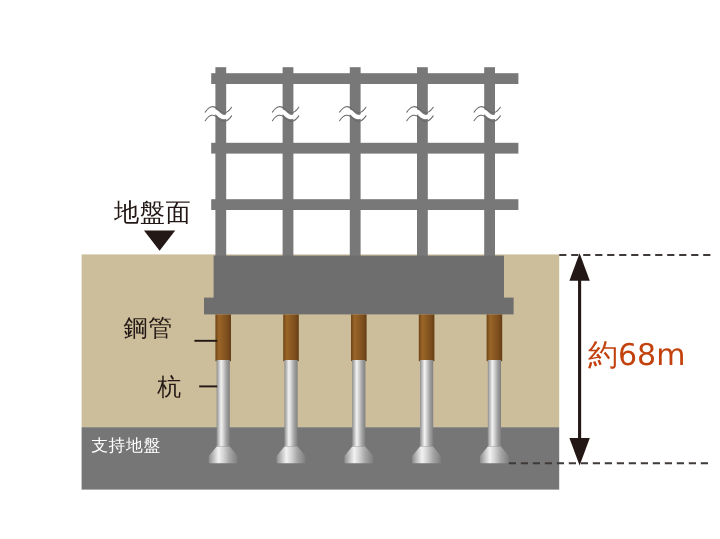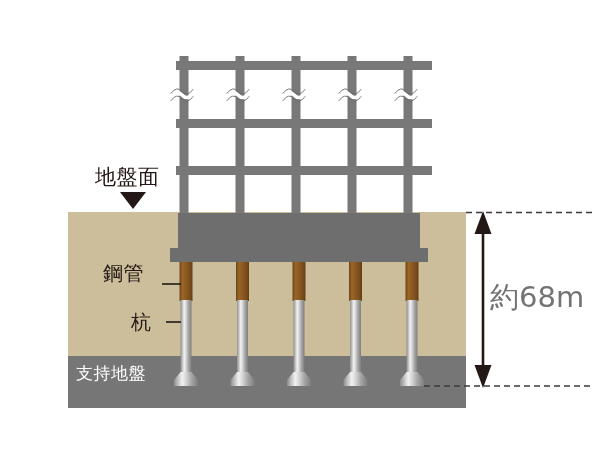--- a/index.html
+++ b/index.html
@@ -51,29 +51,29 @@
   #label-pile {
     left: 131px;
     top: 312px;
     font-size: 20px;
     color: #231815;
     letter-spacing: 0.5px;
   }
   #label-bearing-stratum {
     left: 76px;
     top: 365px;
-    font-size: 17px;
+    font-size: 14px;
     color: #ffffff;
     letter-spacing: 0.5px;
   }
   #label-depth {
     left: 490px;
     top: 283px;
-    font-size: 29px;
-    color: #737373;
+    font-size: 25px;
+    color: #c2410c;
     letter-spacing: 0px;
   }
 </style>
 </head>
 <body>
 
 <div id="stage">
 
   <svg id="diagram-svg" viewBox="0 0 600 449" xmlns="http://www.w3.org/2000/svg">
     <defs>

